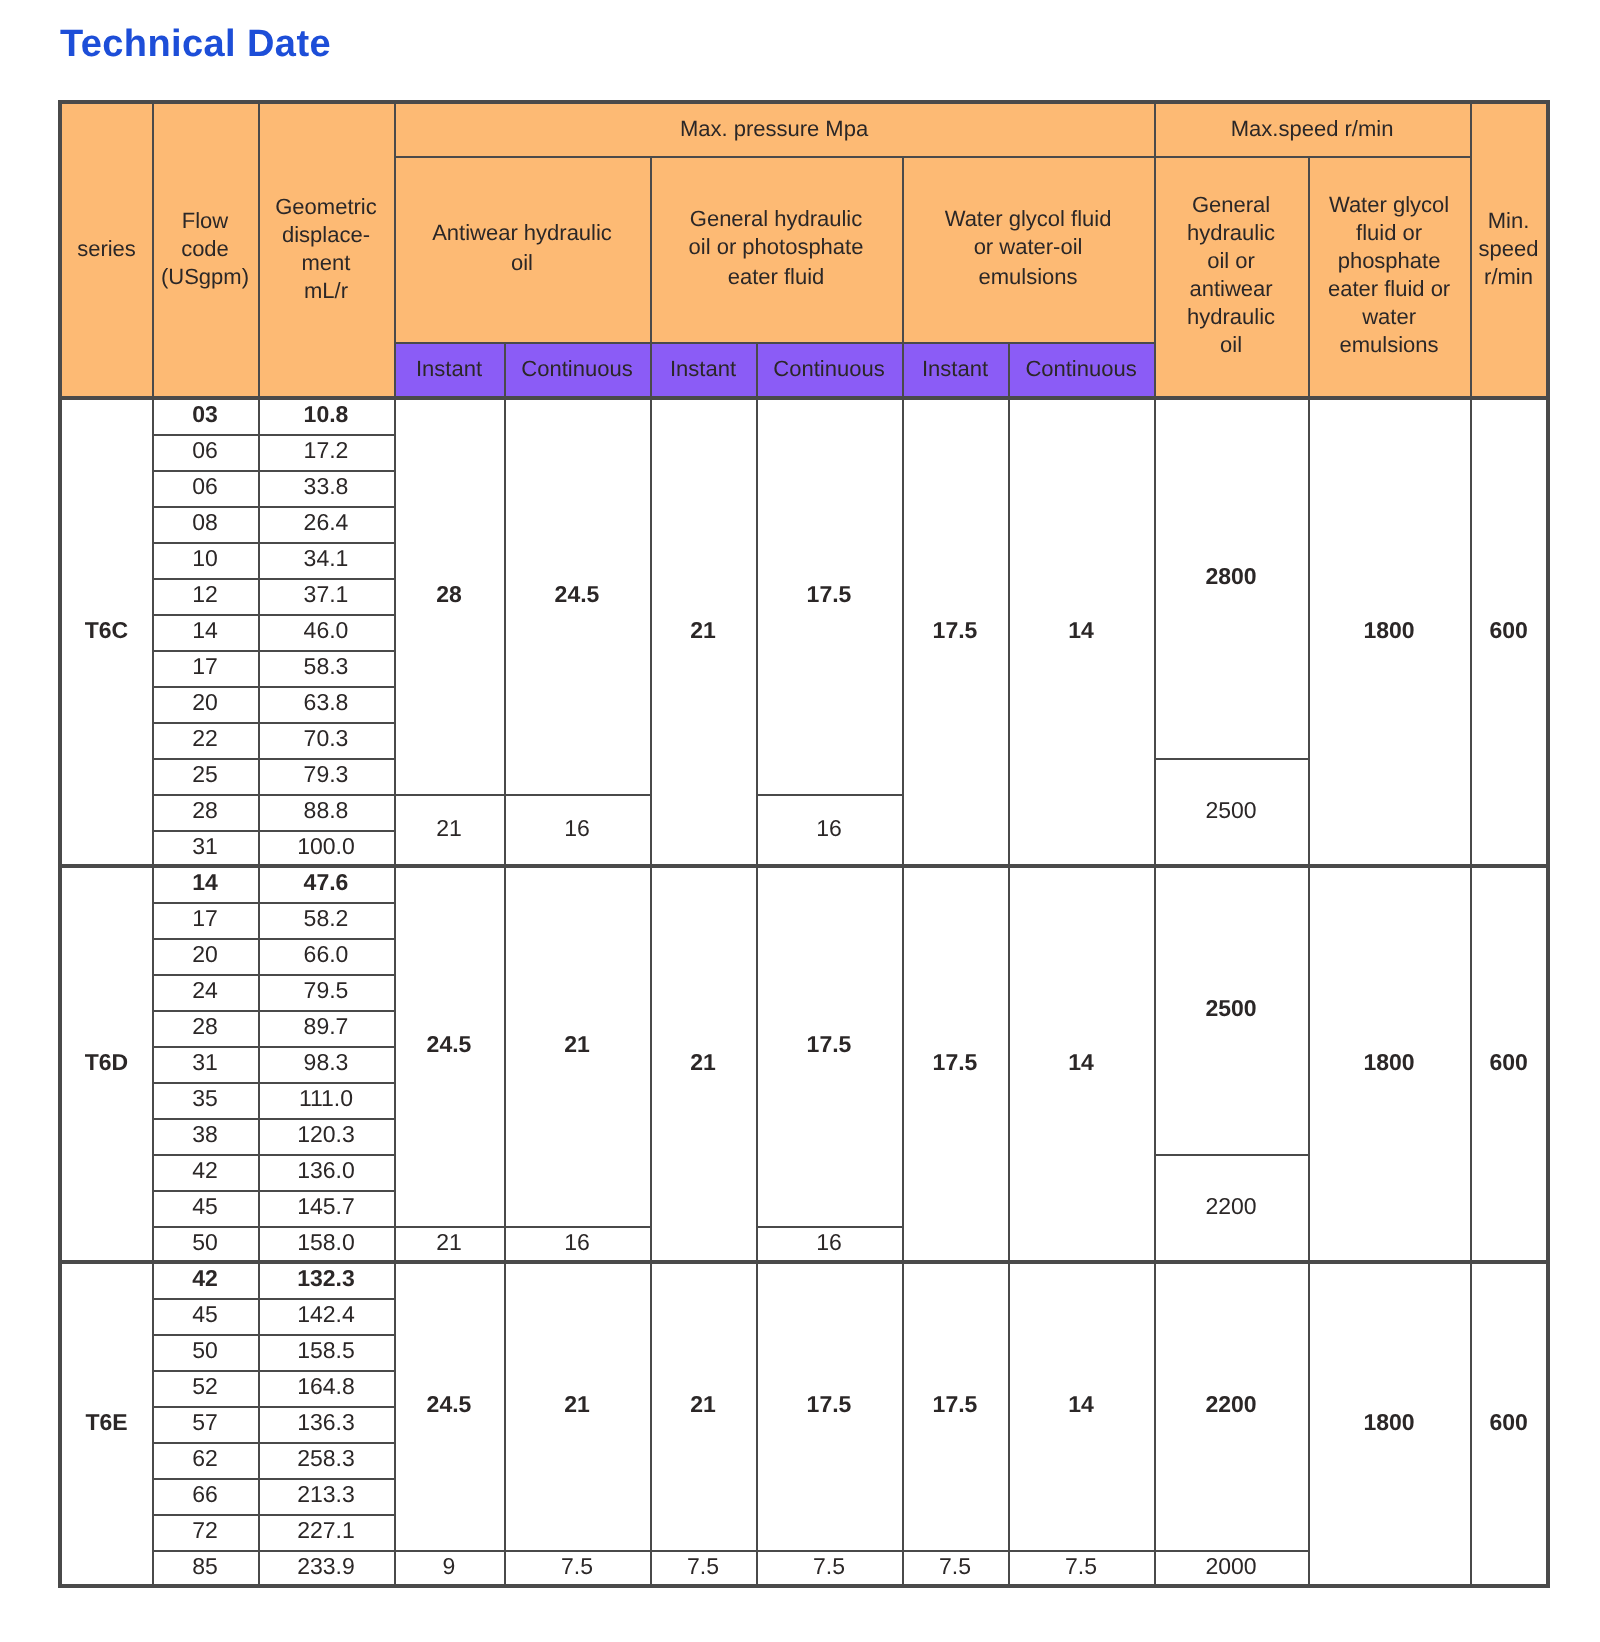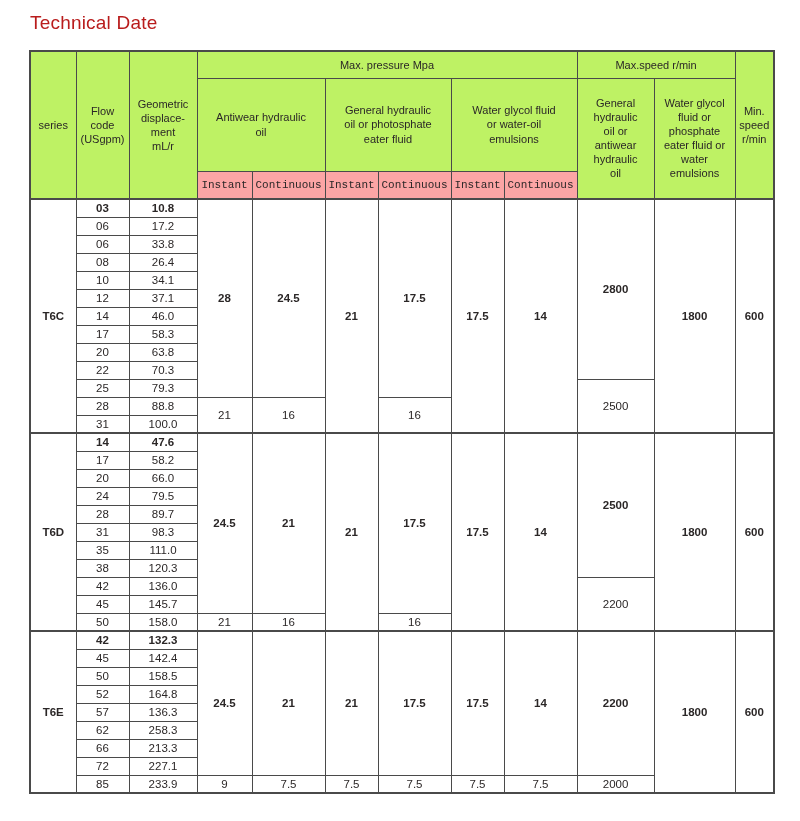--- a/index.html
+++ b/index.html
@@ -5,54 +5,54 @@
   html, body { margin: 0; padding: 0; background: #ffffff; }
   body {
     width: 800px; height: 821px;
     font-family: "Liberation Sans", "DejaVu Sans", sans-serif;
     color: #2b2727;
     overflow: hidden;
   }
   .page { padding: 12px 0 0 29px; }
   .page-title {
     font-size: 19px;
-    font-weight: normal;
-    color: #b91c1c;
+    font-weight: bold;
+    color: #1d4ed8;
     margin: 0 0 0 1px;
     letter-spacing: 0.2px;
   }
   table.spec {
     margin-top: 16px;
     border-collapse: collapse;
     table-layout: fixed;
     width: 744px;
     border: 2px solid #4a4a4a;
   }
   table.spec th, table.spec td {
     border: 1px solid #4a4a4a;
     text-align: center;
     vertical-align: middle;
     padding: 0 1px;
     overflow: hidden;
   }
   table.spec th {
-    background: #bef264;
+    background: #fdba74;
     font-weight: normal;
     font-size: 11px;
     line-height: 1.28;
     white-space: pre-line;
   }
   table.spec td {
     background: #ffffff;
     font-size: 11.5px;
   }
   thead tr.h1 { height: 27px; }
   thead tr.h2 { height: 93px; }
   thead tr.h3 { height: 28px; }
-  thead tr.h3 th { background: #fca5a5; font-family: Liberation Mono, monospace; }
+  thead tr.h3 th { background: #8b5cf6; }
   thead th { border-bottom-color: #4a4a4a; }
   table.spec thead tr.h3 th, table.spec thead th[rowspan] { border-bottom-width: 2px; }
   tbody tr { height: 18px; }
   tbody tr.sec-start td { border-top-width: 2px; font-weight: bold; }
 </style>
 </head>
 <body>
 
 <div class="page">
   <h1 class="page-title">Technical Date</h1>

